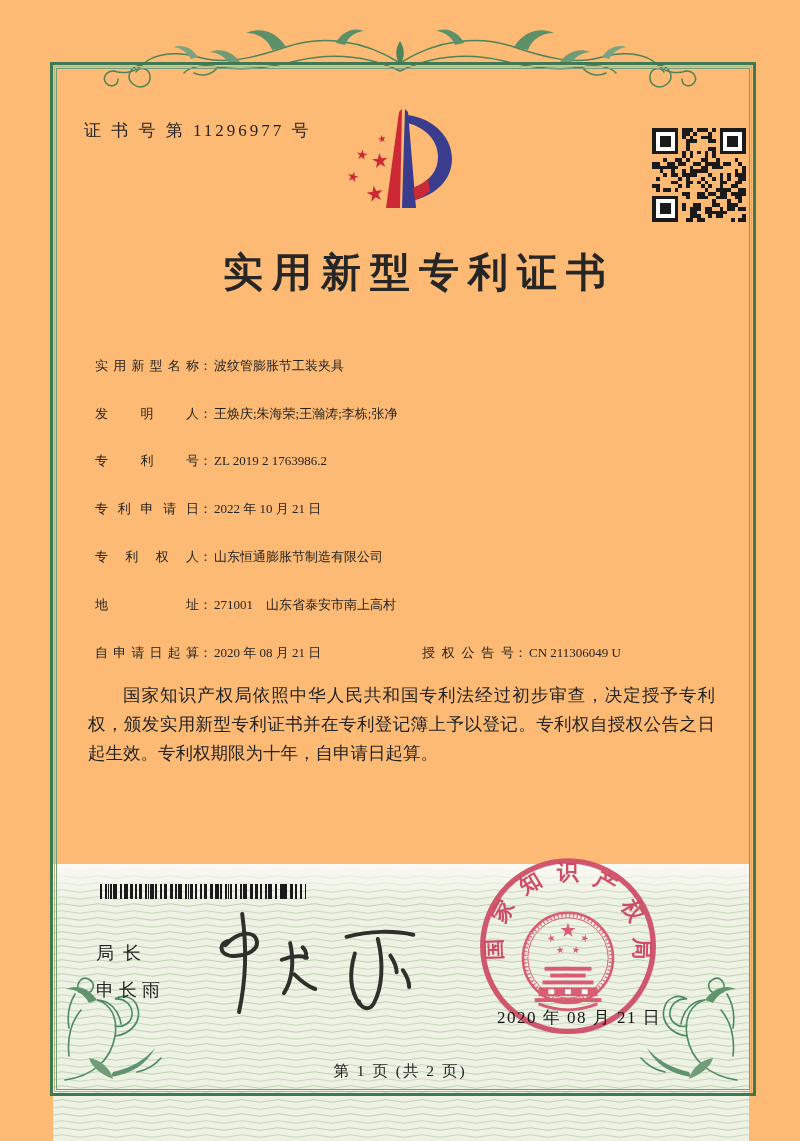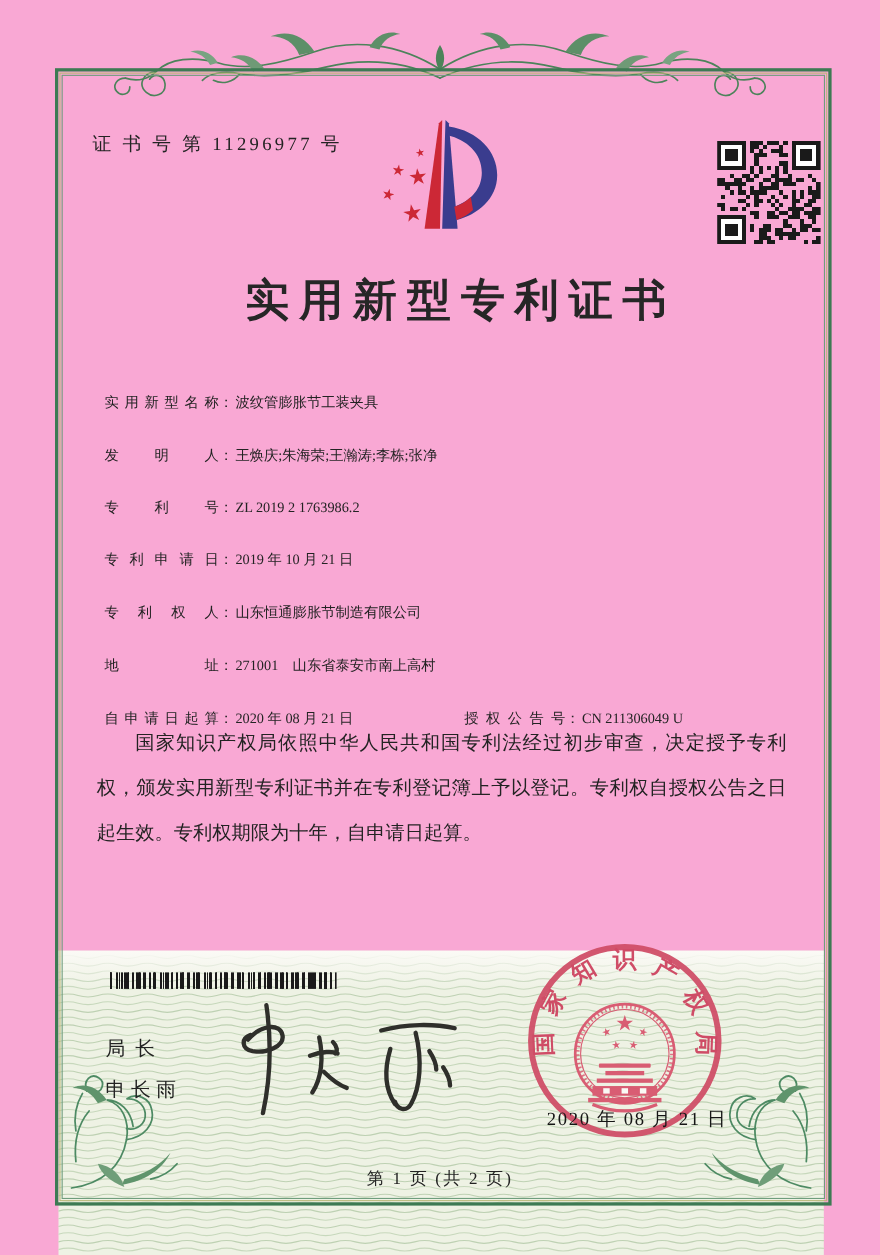--- a/index.html
+++ b/index.html
@@ -1,18 +1,18 @@
 <!DOCTYPE html>
 <html><head>
 <meta charset="utf-8">
 <style>
   html,body{margin:0;padding:0;background:#e9e9e7;}
   .page{
     position:relative;width:800px;height:1141px;margin:0 auto;
-    background:#f9a8d4;overflow:hidden;
+    background:#fdba74;overflow:hidden;
     font-family:"Liberation Serif","DejaVu Serif",serif;color:#232323;
   }
   
   .frame{position:absolute;left:50px;top:62px;width:700px;height:1028px;
     border:3px solid #3d7a53;z-index:2;pointer-events:none;}
   .frame-mid{position:absolute;inset:1px;border:1px solid #b9b878;}
   .frame-in{position:absolute;inset:1px;border:1px solid #6f9d7d;}
   
   .ornament-top{position:absolute;left:90px;top:22px;width:620px;height:66px;z-index:2;}
   .band{position:absolute;left:53px;top:864px;width:696px;height:277px;z-index:1;}
@@ -24,22 +24,22 @@
   .logo{position:absolute;left:330px;top:105px;width:140px;height:124px;z-index:3;}
   .qr{position:absolute;left:652px;top:128px;width:94px;height:94px;z-index:3;}
   .title{position:absolute;left:0;top:245px;width:100%;text-align:center;
     font-size:40px;font-weight:700;letter-spacing:9px;color:#262626;z-index:3;padding-left:19px;}
   
   .frow{position:absolute;left:95px;font-size:13px;white-space:nowrap;z-index:3;}
   .flabel{display:inline-block;width:104px;text-align:justify;text-align-last:justify;vertical-align:bottom;}
   .fcolon{margin:0 2px 0 0;}
   .fgroup2{position:absolute;left:310px;top:0;margin-left:17px;}
   
-  .paras{position:absolute;left:88px;top:655px;width:627px;z-index:3;
-    font-size:17.5px;line-height:41px;text-align:justify;}
+  .paras{position:absolute;left:88px;top:681px;width:627px;z-index:3;
+    font-size:17.5px;line-height:29px;text-align:justify;}
   .paras p{margin:0;text-indent:2em;}
   
   .barcode{position:absolute;left:100px;top:884px;width:206px;height:15px;z-index:3;
     background-image:
       repeating-linear-gradient(90deg,#1a1a1a 0 2px,transparent 2px 5px),
       repeating-linear-gradient(90deg,#1a1a1a 0 1px,transparent 1px 8px),
       repeating-linear-gradient(90deg,#1a1a1a 0 2px,transparent 2px 13px);}
   .director-label{position:absolute;left:96px;top:941px;font-size:18px;letter-spacing:9px;z-index:3;}
   .director-name{position:absolute;left:96px;top:978px;font-size:18px;letter-spacing:5px;z-index:3;}
   .signature{position:absolute;left:190px;top:906px;width:240px;height:118px;z-index:3;}
@@ -391,21 +391,21 @@
   <div class="frow" style="top:357px">
     <span class="flabel">实用新型名称</span><span class="fcolon">：</span><span class="fvalue">波纹管膨胀节工装夹具</span>
   </div>
   <div class="frow" style="top:405px">
     <span class="flabel">发明人</span><span class="fcolon">：</span><span class="fvalue">王焕庆;朱海荣;王瀚涛;李栋;张净</span>
   </div>
   <div class="frow" style="top:452px">
     <span class="flabel">专利号</span><span class="fcolon">：</span><span class="fvalue">ZL 2019 2 1763986.2</span>
   </div>
   <div class="frow" style="top:500px">
-    <span class="flabel">专利申请日</span><span class="fcolon">：</span><span class="fvalue">2019 年 10 月 21 日</span>
+    <span class="flabel">专利申请日</span><span class="fcolon">：</span><span class="fvalue">2022 年 10 月 21 日</span>
   </div>
   <div class="frow" style="top:548px">
     <span class="flabel">专利权人</span><span class="fcolon">：</span><span class="fvalue">山东恒通膨胀节制造有限公司</span>
   </div>
   <div class="frow" style="top:596px">
     <span class="flabel">地址</span><span class="fcolon">：</span><span class="fvalue">271001　山东省泰安市南上高村</span>
   </div>
   <div class="frow" style="top:644px">
     <span class="flabel">自申请日起算</span><span class="fcolon">：</span><span class="fvalue">2020 年 08 月 21 日</span>
     <span class="fgroup2">

